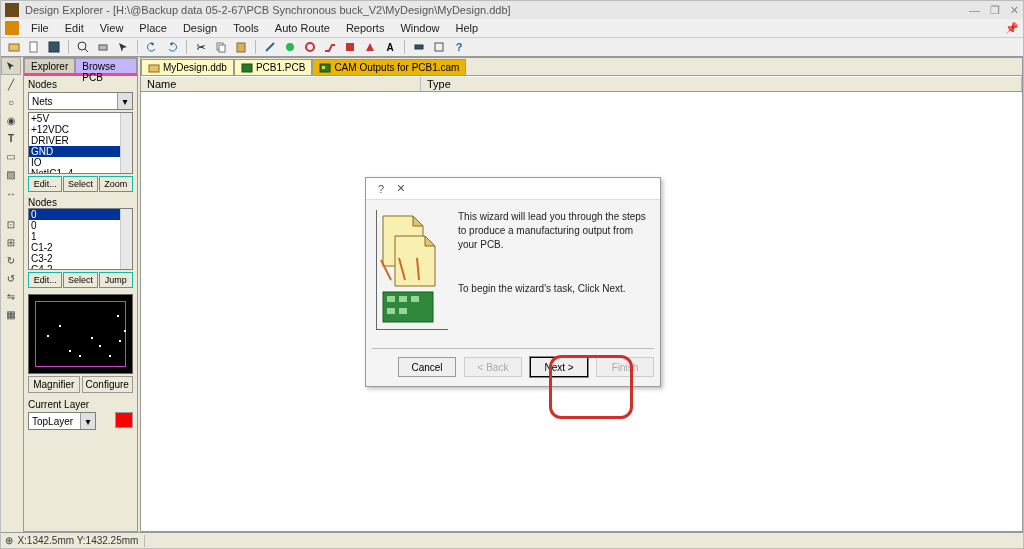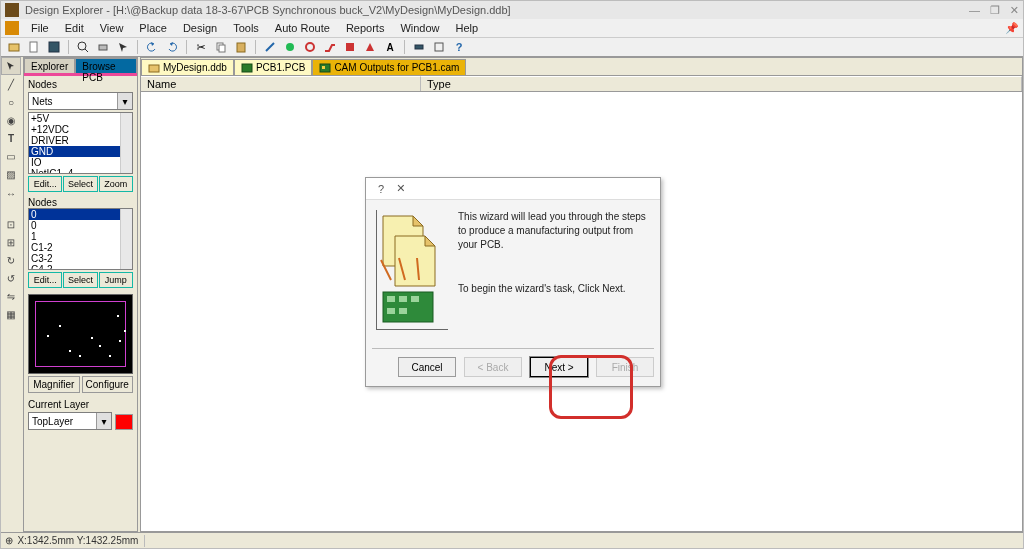--- a/index.html
+++ b/index.html
@@ -24,41 +24,41 @@
   
   .main{position:absolute;top:56px;bottom:16px;left:0;right:0;display:flex;}
   
   .toolpalette{width:20px;background:#ece9d8;border-right:0;font-size:10px;}
   .toolpalette .pbtn{height:18px;display:flex;align-items:center;justify-content:center;border:1px solid #ece9d8;color:#444;}
   .toolpalette .pbtn.sel{border:1px solid #aaa;background:#dcd8c8;}
   
   .explorer{width:115px;background:#ece9d8;border:1px solid #999;margin:0 2px;}
   .exp-tabs{height:18px;display:flex;background:#ece9d8;border-bottom:3px solid #ec4899;justify-content:space-between;}
   .exp-tab{padding:2px 6px;border:1px solid #999;border-bottom:none;background:#d6d2c2;font-size:10px;}
-  .exp-tab.active{background:#0369a1;}
+  .exp-tab.active{background:#c4b5fd;}
   .group-label{font-size:10px;padding:3px 4px 0 4px;}
   .combo{margin:2px 4px;height:18px;border:1px solid #7e7e7e;background:#fff;display:flex;align-items:center;padding:0 3px;font-size:10px;position:relative;}
   .combo .arrow{position:absolute;right:0;top:0;width:15px;height:16px;background:#e0e0e0;border-left:1px solid #999;display:flex;align-items:center;justify-content:center;}
   .listbox{margin:0 4px;border:1px solid #7e7e7e;background:#fff;font-size:10px;height:62px;overflow:hidden;position:relative;}
   .listbox .item{padding:0 2px;line-height:11px;white-space:nowrap;}
   .listbox .item.sel{background:#003399;color:#fff;}
   .listbox .scrollbar{position:absolute;right:0;top:0;width:12px;height:100%;background:#e8e8e8;border-left:1px solid #ccc;}
   .btnrow{display:flex;margin:2px 4px;gap:1px;}
   .btnrow .sbtn{flex:1;border:1px solid #14b8a6;background:#ece9d8;font-size:9px;height:16px;display:flex;align-items:center;justify-content:center;}
 
   .preview{margin:6px 4px 2px 4px;height:80px;background:#000;border:1px solid #666;position:relative;}
   .preview .outline{position:absolute;border:1px solid #d040d0;}
   .preview .dot{position:absolute;width:2px;height:2px;background:#fff;}
 
   .twobtn{display:flex;margin:2px 4px;gap:2px;}
   .twobtn .bbtn{flex:1;border:1px solid #999;background:#ece9d8;font-size:10px;height:17px;display:flex;align-items:center;justify-content:center;}
 
   .layerbox{margin:6px 4px 2px 4px;}
   .layerbox .lbl{font-size:10px;margin-bottom:2px;}
-  .layerrow{display:flex;align-items:flex-end;gap:3px;}
+  .layerrow{display:flex;align-items:flex-start;gap:19px;}
   .layerrow .swatch{width:18px;height:16px;background:#ff0000;border:1px solid #999;}
 
   
   .docarea{flex:1;display:flex;flex-direction:column;background:#ece9d8;border:1px solid #999;}
   .doctabs{height:18px;display:flex;align-items:flex-end;background:#ece9d8;border-bottom:1px solid #999;}
   .doctab{padding:2px 6px;border:1px solid #999;border-bottom:none;background:#fef9c3;font-size:10px;display:flex;align-items:center;gap:3px;}
   .doctab.active{background:#eab308;}
   .doctab .ic{width:12px;height:10px;}
   .colhdr{height:16px;display:flex;background:#ece9d8;border-bottom:1px solid #999;}
   .colhdr .col{border-right:1px solid #bbb;padding:1px 6px;font-size:11px;background:#ece9d8;border-top:1px solid #fff;}
@@ -88,21 +88,21 @@
   
   svg{display:block;}
 </style>
 </head>
 <body>
 
 <div class="workspace">
 
   <div class="titlebar">
     <div class="app-icon"></div>
-    <div class="title-text">Design Explorer - [H:\@Backup data 18-3-67\PCB Synchronous buck_V2\MyDesign\MyDesign.ddb]</div>
+    <div class="title-text">Design Explorer - [H:\@Backup data 05-2-67\PCB Synchronous buck_V2\MyDesign\MyDesign.ddb]</div>
     <div class="winbtns">
       <span>—</span>
       <span>❐</span>
       <span>✕</span>
     </div>
   </div>
 
   <div class="menubar">
     <div class="doc-icon"></div>
     <div class="mi">File</div>

